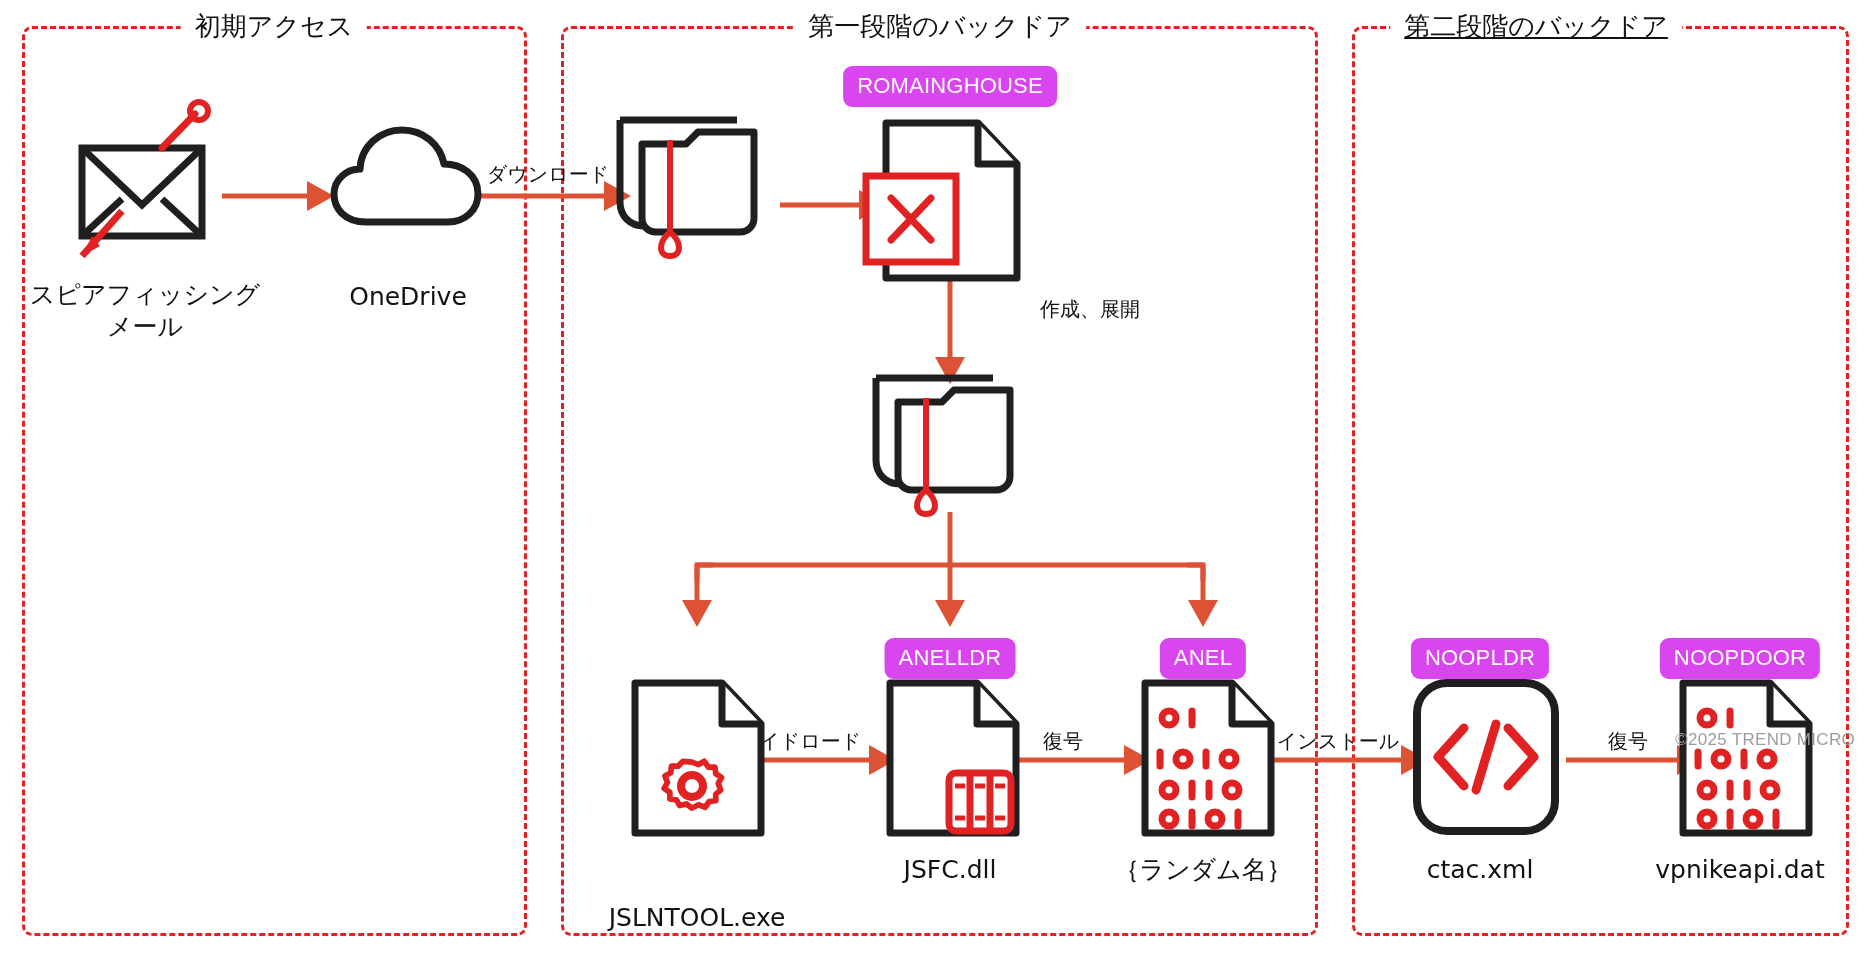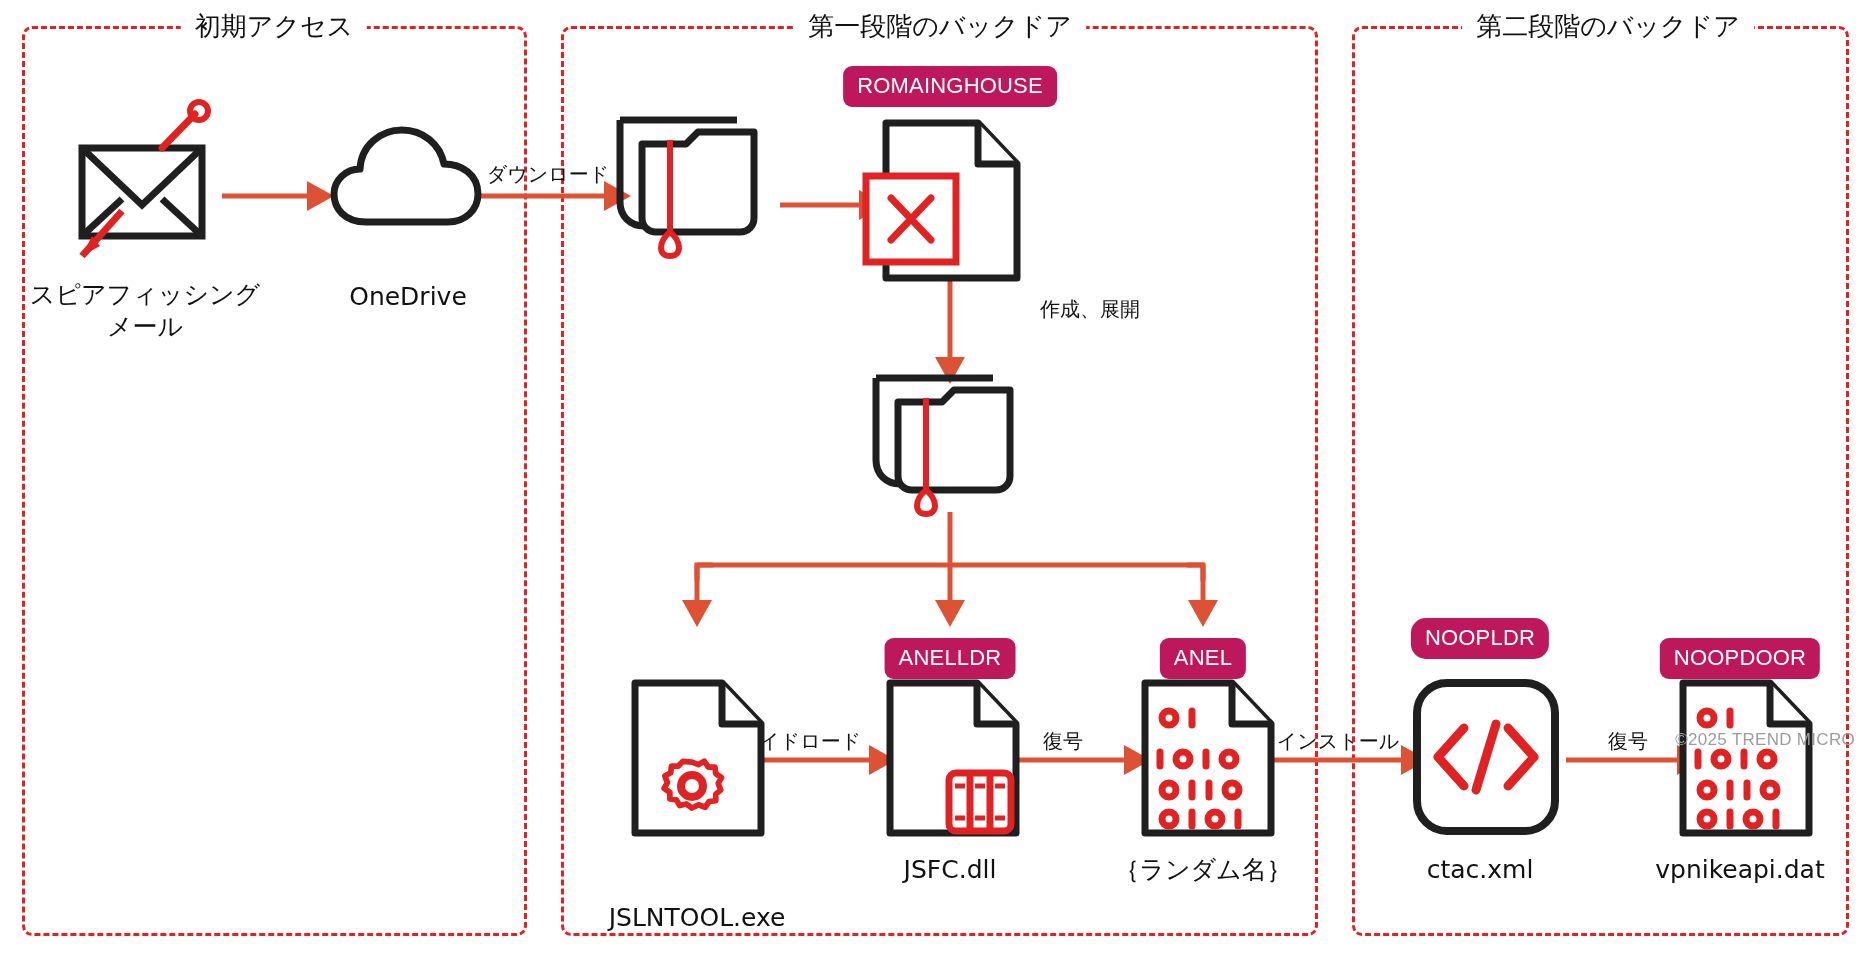--- a/index.html
+++ b/index.html
@@ -35,21 +35,21 @@
     position:absolute;
     font-size:25px;
     line-height:30px;
     white-space:nowrap;
     transform:translateX(-50%);
     color:#111;
     font-family:"DejaVu Sans","Liberation Sans",sans-serif;
   }
   .badge{
     position:absolute;
-    background:#be185d;
+    background:#d946ef;
     color:#ffffff;
     border-radius:9px;
     font-size:22px;
     line-height:22px;
     padding:9px 14px 10px 14px;
     white-space:nowrap;
     transform:translateX(-50%);
     letter-spacing:.2px;
     font-family:"Liberation Sans","DejaVu Sans",sans-serif;
   }
@@ -78,21 +78,21 @@
 
 <div id="stage">
 
   <div class="panel" style="left:22px;top:26px;width:505px;height:910px;"></div>
   <div class="panel-title" style="left:274px;top:26px;">初期アクセス</div>
 
   <div class="panel" style="left:561px;top:26px;width:757px;height:910px;"></div>
   <div class="panel-title" style="left:940px;top:26px;">第一段階のバックドア</div>
 
   <div class="panel" style="left:1352px;top:26px;width:497px;height:910px;"></div>
-  <div class="panel-title" style="left:1608px;top:26px;">第二段階のバックドア</div>
+  <div class="panel-title" style="left:1536px;top:26px;text-decoration:underline;">第二段階のバックドア</div>
 
   <svg class="node" style="left:0;top:0;" width="1871" height="964" viewBox="0 0 1871 964">
     <defs>
       <marker id="ah" markerWidth="9" markerHeight="9" refX="2.2" refY="3" orient="auto" markerUnits="strokeWidth">
         <path d="M0,0 L0,6 L5.4,3 z" fill="#dd5135"></path>
       </marker>
     </defs>
 
     <g>
       <line x1="222" y1="196" x2="318" y2="196" stroke="#dd5135" stroke-width="5" marker-end="url(#ah)"></line>
@@ -231,21 +231,21 @@
         <path d="M69,105 L69,119"></path>
         <circle cx="92" cy="112" r="7"></circle>
       <circle cx="29" cy="141" r="7"></circle>
         <path d="M52,134 L52,148"></path>
         <circle cx="75" cy="141" r="7"></circle>
         <path d="M98,134 L98,148"></path>
     </g>
   </svg>
   <div class="caption" style="left:1203px;top:855px;">｛ランダム名｝</div>
 
-  <div class="badge" style="left:1480px;top:618px;border-radius:15px;">NOOPLDR</div>
+  <div class="badge" style="left:1480px;top:638px;">NOOPLDR</div>
   <svg class="node" style="left:1412px;top:678px;" width="150" height="160" viewBox="0 0 150 160">
     <rect x="5" y="5" width="138" height="148" rx="30" fill="#ffffff" stroke="#1f1f1f" stroke-width="8"></rect>
     <g fill="none" stroke="#e02222" stroke-width="9" stroke-linecap="round" stroke-linejoin="round">
       <path d="M52,50 L26,79 L52,108"></path>
       <path d="M96,50 L122,79 L96,108"></path>
       <path d="M84,46 L64,112"></path>
     </g>
   </svg>
   <div class="caption" style="left:1480px;top:855px;">ctac.xml</div>
 

